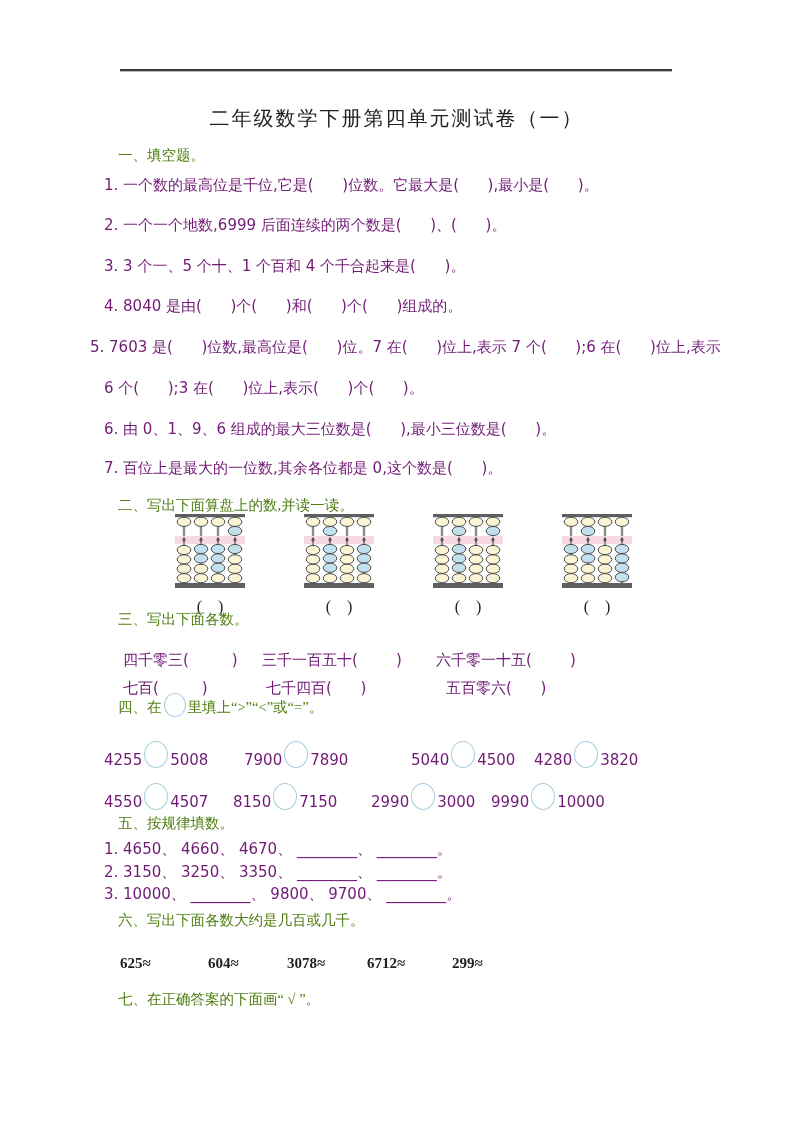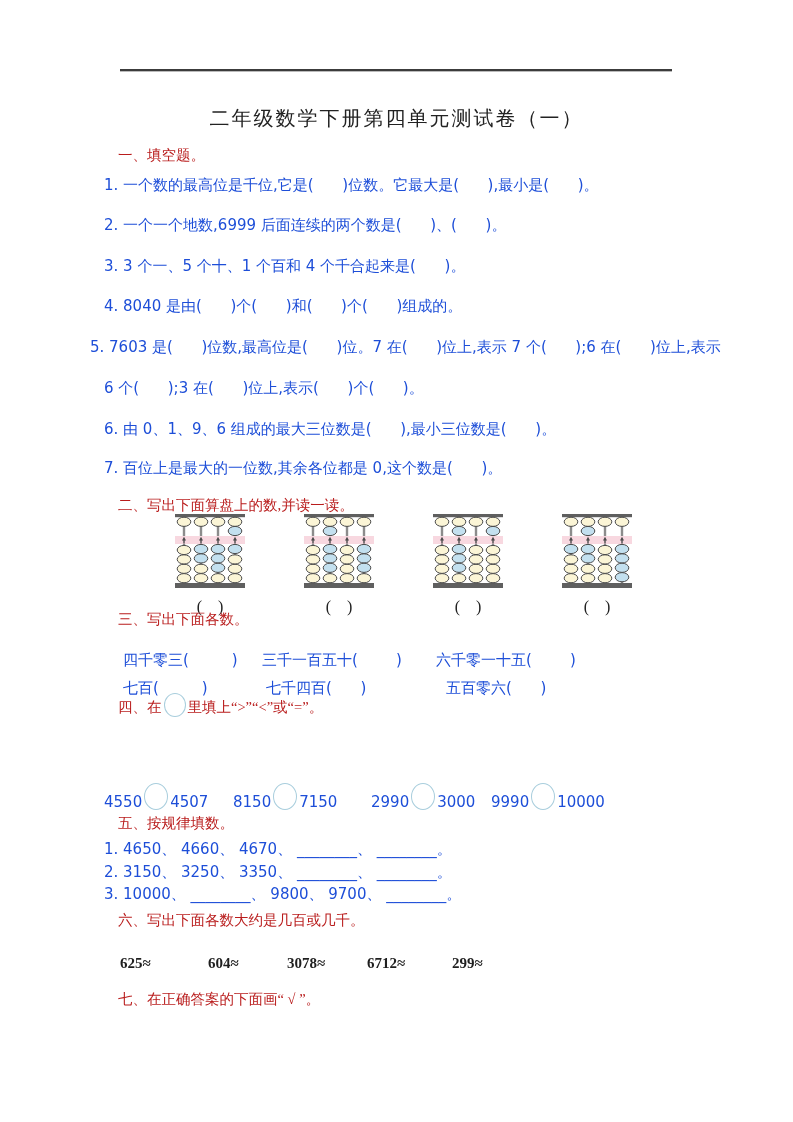--- a/index.html
+++ b/index.html
@@ -10,22 +10,22 @@
     background:#ffffff;
     font-family:"Liberation Serif","DejaVu Serif",serif;
     color:#1f1f1f;
     overflow:hidden;
   }
   .abs{position:absolute;white-space:pre;}
   .rule{position:absolute;left:120px;top:69px;width:552px;height:0;
         border-top:2px solid #3c3c3c;border-bottom:1px solid #bbb;}
   .title{position:absolute;left:0;top:92px;width:100%;text-align:center;
          font-size:20px;letter-spacing:2px;font-weight:400;color:#222;}
-  .sec{font-size:14.5px;color:#b91c1c;}
-  .q{font-size:15px;font-family:"DejaVu Sans","Liberation Sans",sans-serif;color:#1d4ed8;}
+  .sec{font-size:14.5px;color:#4d7c0f;}
+  .q{font-size:15px;font-family:"DejaVu Sans","Liberation Sans",sans-serif;color:#701a75;}
   .num-row span{display:inline-block;white-space:pre;}
   .cmp-row{display:flex;}
   .pair{white-space:nowrap;}
   .circle{display:inline-block;width:22px;height:25px;border:1.5px solid #a9cedd;
           border-radius:50%;background:#fff;vertical-align:-3px;margin:0 2px;}
   .circle.small{width:20px;height:22px;vertical-align:-5px;}
   .abacus-row{position:absolute;left:175px;top:512px;display:flex;gap:59px;}
   .abacus-col{display:flex;flex-direction:column;align-items:center;}
   .abacus-cap{font-size:16px;margin-top:4px;white-space:pre;color:#222;}
   .approx-row span{display:inline-block;font-size:15px;font-weight:bold;}
@@ -235,20 +235,26 @@
   <div class="abs sec" style="left:118px;top:610px">三、写出下面各数。</div>
   <div class="abs q num-row r3a" style="left:104px;top:633px">
     <span>四千零三(         )</span><span>三千一百五十(        )</span><span>六千零一十五(        )</span>
   </div>
   <div class="abs q num-row r3b" style="left:104px;top:661px">
     <span>七百(         )</span><span>七千四百(      )</span><span>五百零六(      )</span>
   </div>
 
   <div class="abs sec" style="left:118px;top:693px"><span>四、在</span><span class="circle small"></span><span>里填上“&gt;”“&lt;”或“=”。</span></div>
 
+  <div class="abs q cmp-row cmp1" style="left:104px;top:741px">
+    <span class="pair"><span>4255</span><span class="circle"></span><span>5008</span></span>
+    <span class="pair"><span>7900</span><span class="circle"></span><span>7890</span></span>
+    <span class="pair"><span>5040</span><span class="circle"></span><span>4500</span></span>
+    <span class="pair"><span>4280</span><span class="circle"></span><span>3820</span></span>
+  </div>
   <div class="abs q cmp-row cmp2" style="left:104px;top:783px">
     <span class="pair"><span>4550</span><span class="circle"></span><span>4507</span></span>
     <span class="pair"><span>8150</span><span class="circle"></span><span>7150</span></span>
     <span class="pair"><span>2990</span><span class="circle"></span><span>3000</span></span>
     <span class="pair"><span>9990</span><span class="circle"></span><span>10000</span></span>
   </div>
 
   <div class="abs sec" style="left:118px;top:814px">五、按规律填数。</div>
   <div class="abs q" style="left:104px;top:840px">1. 4650、 4660、 4670、 ________、 ________。</div>
   <div class="abs q" style="left:104px;top:863px">2. 3150、 3250、 3350、 ________、 ________。</div>

